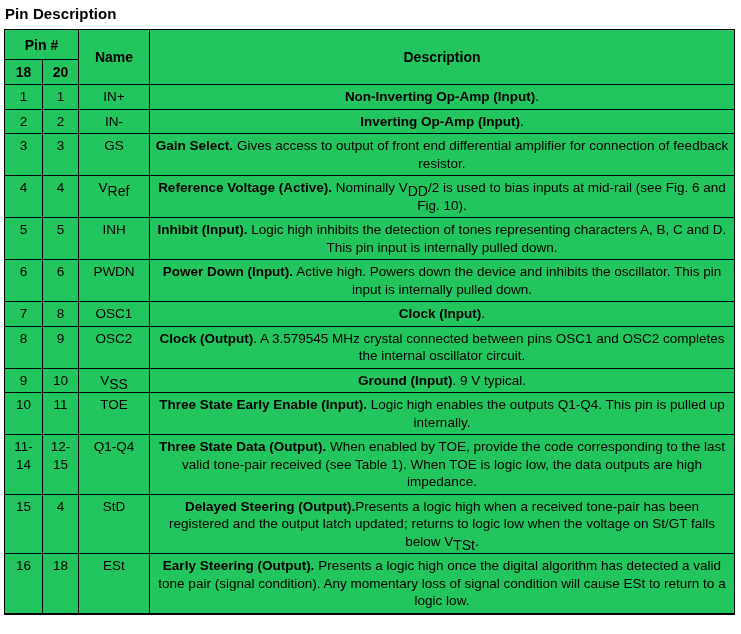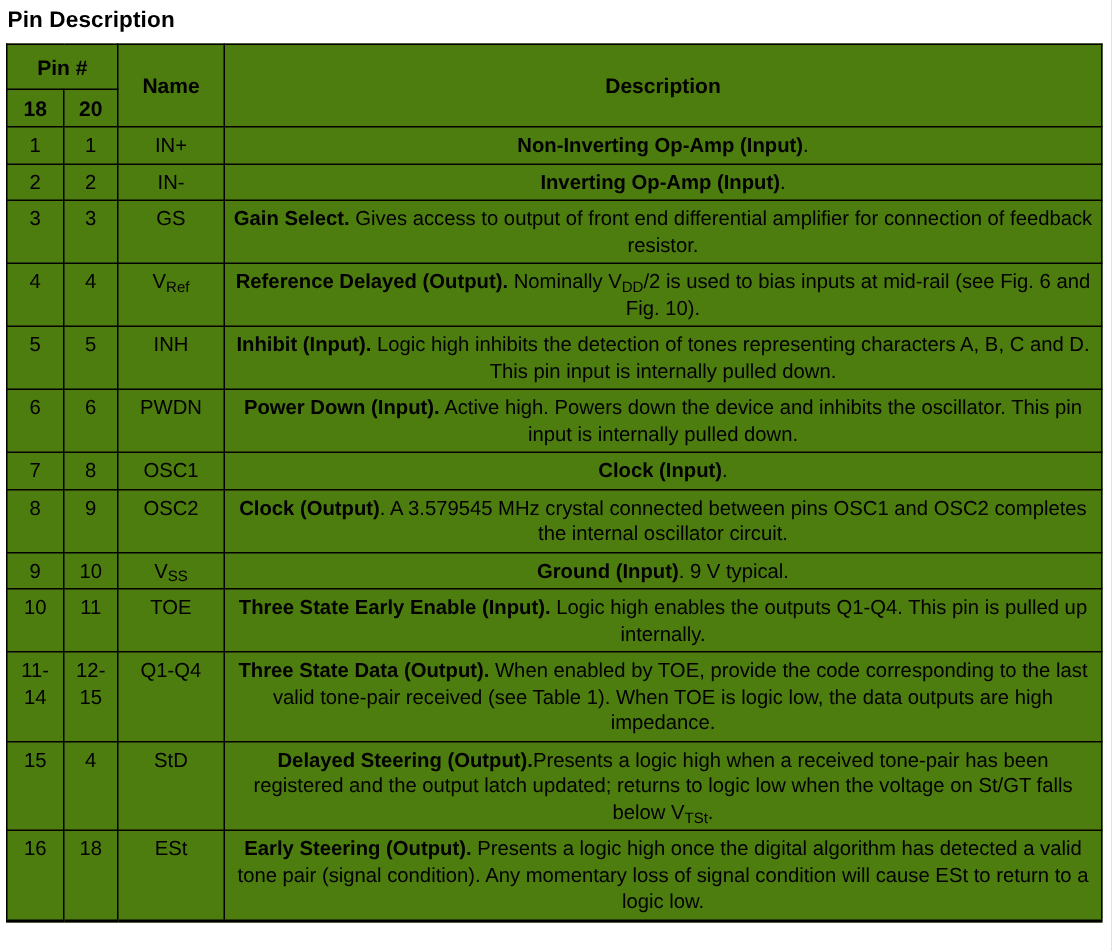--- a/index.html
+++ b/index.html
@@ -20,21 +20,21 @@
   .doc-title {
     font-size: 15px;
     font-weight: bold;
     margin: 0 0 7px 1px;
     letter-spacing: 0.1px;
   }
   table.pin-table {
     border-collapse: collapse;
     table-layout: fixed;
     width: 730px;
-    background: #4d7c0f;
+    background: #22c55e;
   }
   .pin-table th, .pin-table td {
     border: 1.5px solid #000000;
     box-sizing: border-box;
   }
   .pin-table tr:last-child td {
     border-bottom: 2px solid #000000;
   }
   .pin-table th {
     font-size: 14px;
@@ -55,21 +55,21 @@
     text-align: center;
     padding-left: 1px;
     padding-right: 1px;
     white-space: pre-line;
   }
   td.cell-desc {
     text-align: center;
   }
   .seg-b { font-weight: bold; }
   .pin-table sub {
-    font-size: 10px;
+    font-size: 14px;
     line-height: 0;
     vertical-align: -0.25em;
   }
 </style>
 </head>
 <body>
 
 <div class="page">
   <div class="doc-title">Pin Description</div>
 
@@ -107,21 +107,21 @@
         <tr>
           <td class="cell-pin">3</td>
           <td class="cell-pin">3</td>
           <td class="cell-name"><span>GS</span></td>
           <td class="cell-desc"><span class="seg-b">Gain Select.</span><span> Gives access to output of front end differential amplifier for connection of feedback resistor.</span></td>
         </tr>
         <tr>
           <td class="cell-pin">4</td>
           <td class="cell-pin">4</td>
           <td class="cell-name"><span>V</span><sub>Ref</sub></td>
-          <td class="cell-desc"><span class="seg-b">Reference Delayed (Output).</span><span> Nominally V</span><sub>DD</sub><span>/2 is used to bias inputs at mid-rail (see Fig. 6 and Fig. 10).</span></td>
+          <td class="cell-desc"><span class="seg-b">Reference Voltage (Active).</span><span> Nominally V</span><sub>DD</sub><span>/2 is used to bias inputs at mid-rail (see Fig. 6 and Fig. 10).</span></td>
         </tr>
         <tr>
           <td class="cell-pin">5</td>
           <td class="cell-pin">5</td>
           <td class="cell-name"><span>INH</span></td>
           <td class="cell-desc"><span class="seg-b">Inhibit (Input).</span><span> Logic high inhibits the detection of tones representing characters A, B, C and D. This pin input is internally pulled down.</span></td>
         </tr>
         <tr>
           <td class="cell-pin">6</td>
           <td class="cell-pin">6</td>

